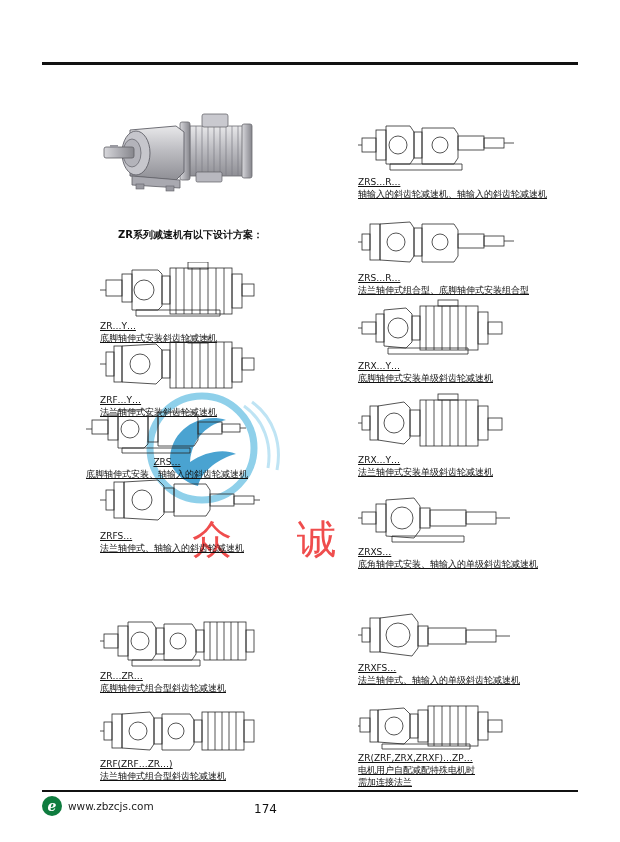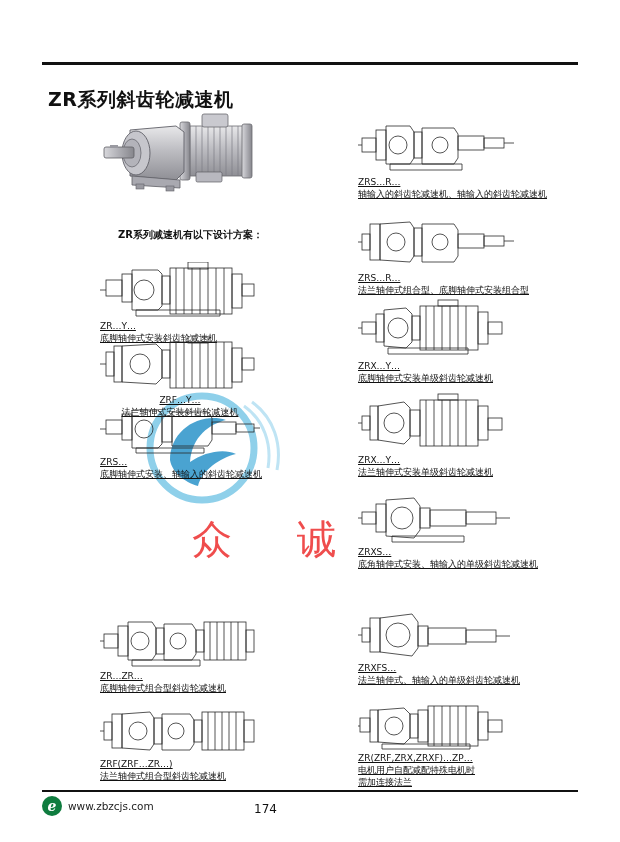--- a/index.html
+++ b/index.html
@@ -111,21 +111,20 @@
     position: absolute;
     left: 96px; top: 110px;
   }
 </style>
 </head>
 <body>
 
 <div class="page">
 
   <div class="top-rule"></div>
-  <h1 class="page-title">ZR系列斜齿轮减速机</h1>
 
   <div class="hero">
     <svg width="170" height="100" viewBox="0 0 170 100">
       <defs>
         <linearGradient id="gmet" x1="0" y1="0" x2="0" y2="1">
           <stop offset="0%" stop-color="#e8e8ea"></stop>
           <stop offset="45%" stop-color="#bdbdc2"></stop>
           <stop offset="100%" stop-color="#8f8f95"></stop>
         </linearGradient>
         <linearGradient id="gmet2" x1="0" y1="0" x2="1" y2="0">
@@ -202,21 +201,21 @@
           <line x1="116" y1="6" x2="116" y2="52"></line>
           <line x1="124" y1="6" x2="124" y2="52"></line>
           <rect x="88" y="0" width="20" height="7"></rect>
         </g>
       </svg>
     </div>
     <div class="caption">ZR…Y…</div>
     <div class="caption">底脚轴伸式安装斜齿轮减速机</div>
   </div>
 
-  <div class="item" style="left:100px; top:336px;text-align:center;">
+  <div class="item" style="left:100px; top:336px;">
     <div class="drawing">
       <svg width="160" height="58" viewBox="0 0 160 58">
         <g fill="none" stroke="#2a2a2a" stroke-width="0.8">
           <rect x="6" y="16" width="8" height="24"></rect>
           <rect x="14" y="10" width="8" height="36"></rect>
           <path d="M22 10 L56 8 L62 14 L62 42 L56 48 L22 46 Z"></path>
           <circle cx="40" cy="28" r="10"></circle>
           <rect x="62" y="14" width="8" height="28"></rect>
           <rect x="70" y="6" width="62" height="46"></rect>
           <rect x="132" y="12" width="10" height="34"></rect>
@@ -230,21 +229,21 @@
           <line x1="116" y1="6" x2="116" y2="52"></line>
           <line x1="124" y1="6" x2="124" y2="52"></line>
           <rect x="88" y="0" width="20" height="7"></rect>
         </g>
       </svg>
     </div>
     <div class="caption">ZRF…Y…</div>
     <div class="caption">法兰轴伸式安装斜齿轮减速机</div>
   </div>
 
-  <div class="item" style="left:100px; top:404px;">
+  <div class="item" style="left:86px; top:404px;text-align:center;">
     <div class="drawing">
       <svg width="160" height="52" viewBox="0 0 160 52">
         <g fill="none" stroke="#2a2a2a" stroke-width="0.8">
           <rect x="6" y="16" width="16" height="14"></rect>
           <rect x="22" y="10" width="10" height="26"></rect>
           <path d="M32 6 L58 6 L62 10 L62 40 L58 44 L32 44 Z"></path>
           <circle cx="44" cy="25" r="9"></circle>
           <rect x="62" y="12" width="10" height="26"></rect>
           <path d="M72 8 L108 8 L112 14 L112 36 L108 42 L72 42 Z"></path>
           <rect x="112" y="18" width="24" height="12"></rect>
@@ -252,20 +251,40 @@
           <path d="M36 44 L104 44 L104 49 L36 49 Z"></path>
           <line x1="0" y1="25" x2="6" y2="25"></line>
           <line x1="154" y1="24" x2="160" y2="24"></line>
         </g>
       </svg>
     </div>
     <div class="caption">ZRS…</div>
     <div class="caption">底脚轴伸式安装、轴输入的斜齿轮减速机</div>
   </div>
 
+  <div class="item" style="left:100px; top:472px;">
+    <div class="drawing">
+      <svg width="160" height="58" viewBox="0 0 160 58">
+        <g fill="none" stroke="#2a2a2a" stroke-width="0.8">
+          <rect x="6" y="18" width="8" height="20"></rect>
+          <rect x="14" y="10" width="10" height="36"></rect>
+          <path d="M24 10 L58 8 L64 14 L64 42 L58 48 L24 46 Z"></path>
+          <circle cx="42" cy="28" r="10"></circle>
+          <rect x="64" y="16" width="10" height="24"></rect>
+          <path d="M74 12 L106 12 L110 18 L110 38 L106 44 L74 44 Z"></path>
+          <rect x="110" y="22" width="24" height="12"></rect>
+          <rect x="134" y="24" width="20" height="8"></rect>
+          <line x1="0" y1="28" x2="6" y2="28"></line>
+          <line x1="154" y1="28" x2="160" y2="28"></line>
+        </g>
+      </svg>
+    </div>
+    <div class="caption">ZRFS…</div>
+    <div class="caption">法兰轴伸式、轴输入的斜齿轮减速机</div>
+  </div>
 
   <div class="item" style="left:100px; top:616px;">
     <div class="drawing">
       <svg width="160" height="54" viewBox="0 0 160 54">
         <g fill="none" stroke="#2a2a2a" stroke-width="0.8">
           <rect x="4" y="18" width="14" height="14"></rect>
           <rect x="18" y="10" width="10" height="30"></rect>
           <path d="M28 6 L52 6 L56 12 L56 38 L52 44 L28 44 Z"></path>
           <circle cx="40" cy="25" r="9"></circle>
           <rect x="56" y="12" width="8" height="26"></rect>

